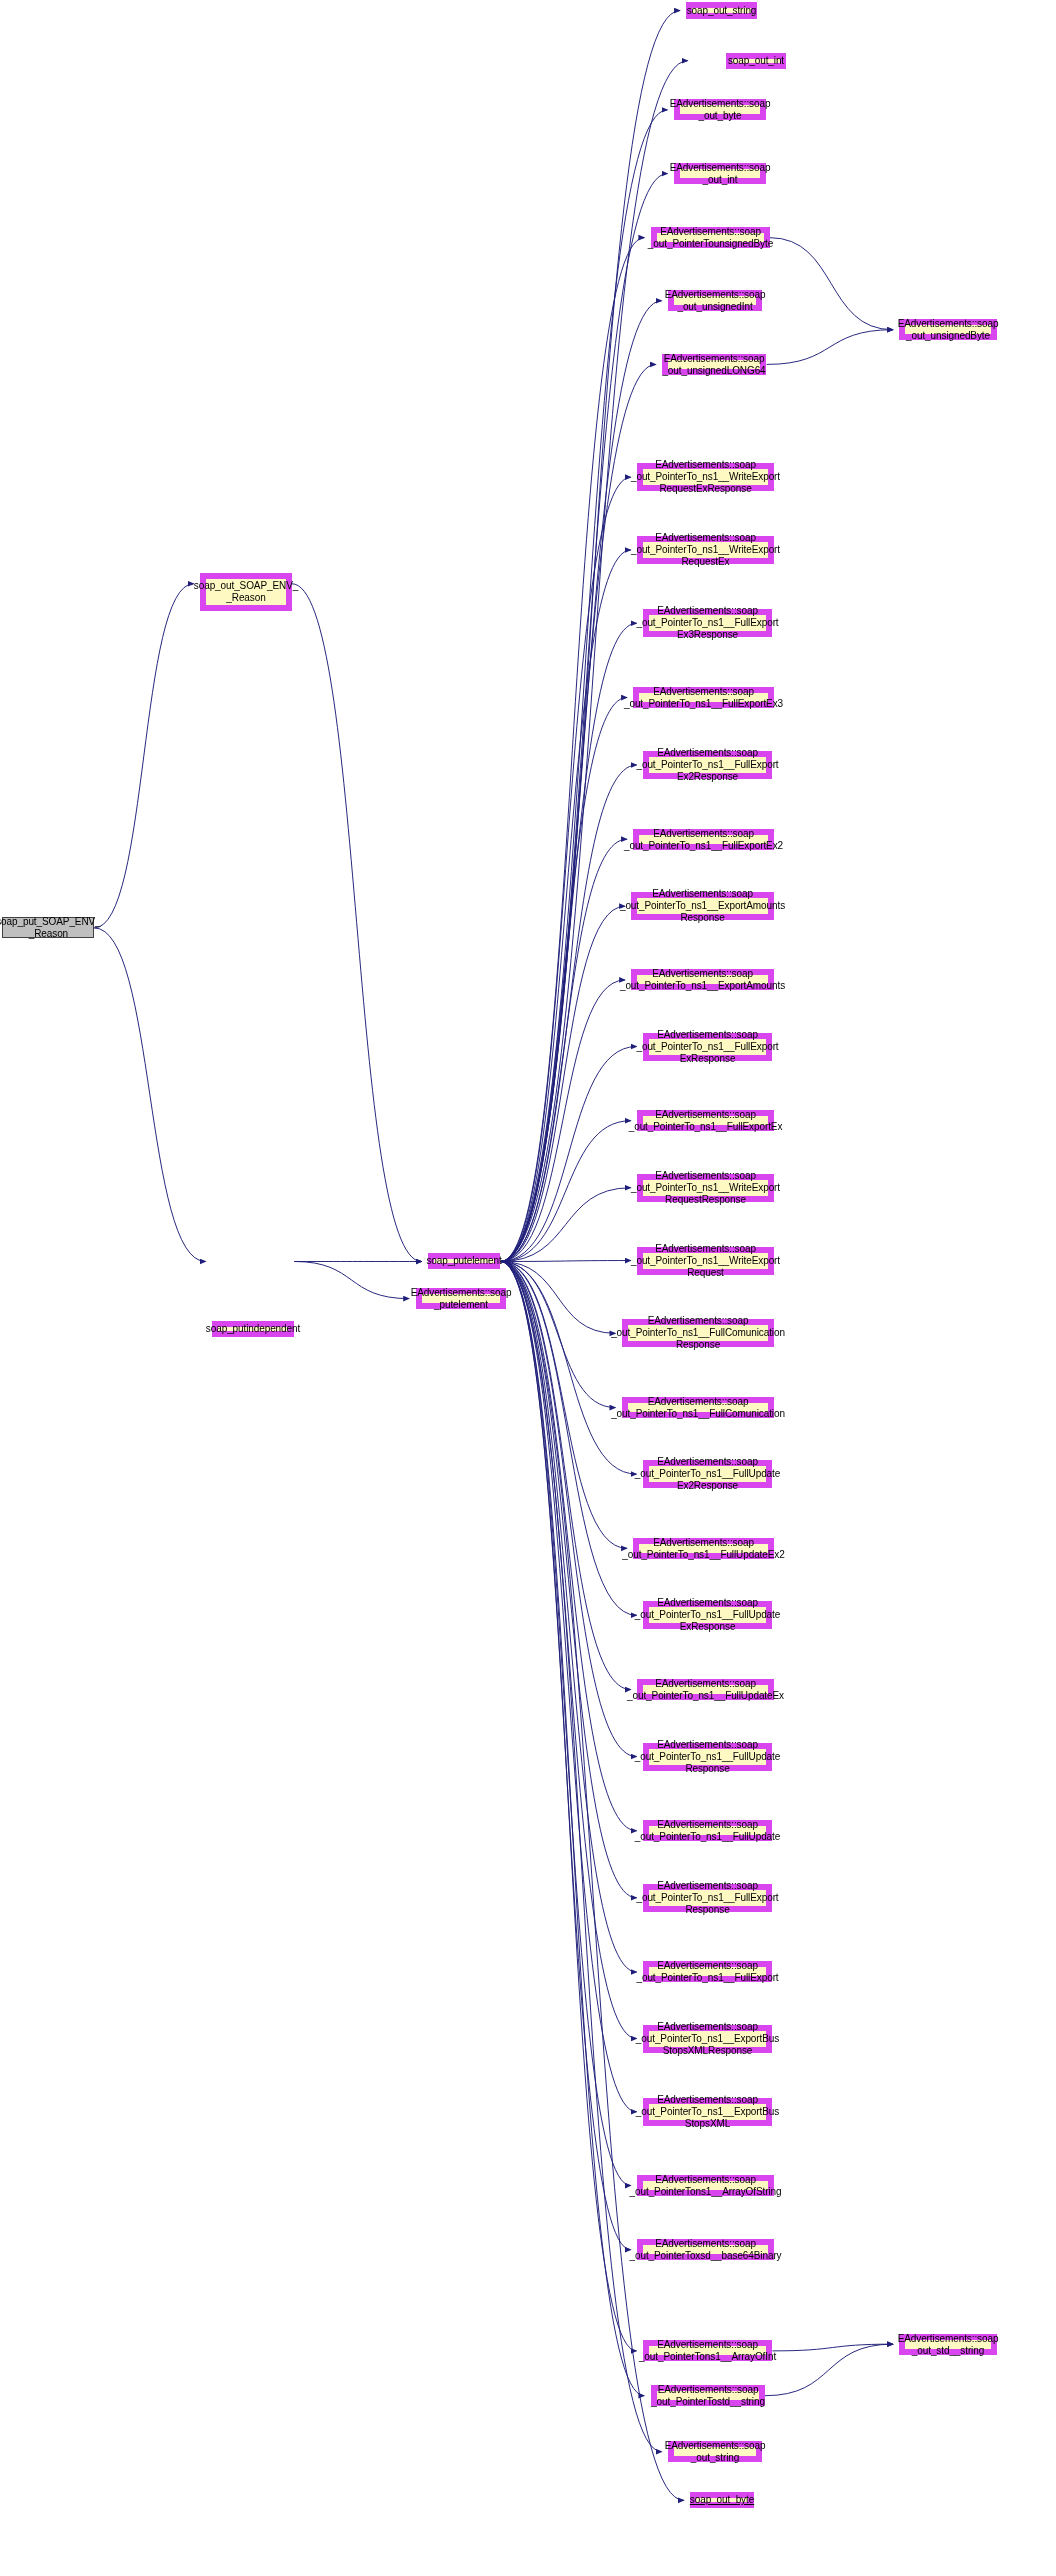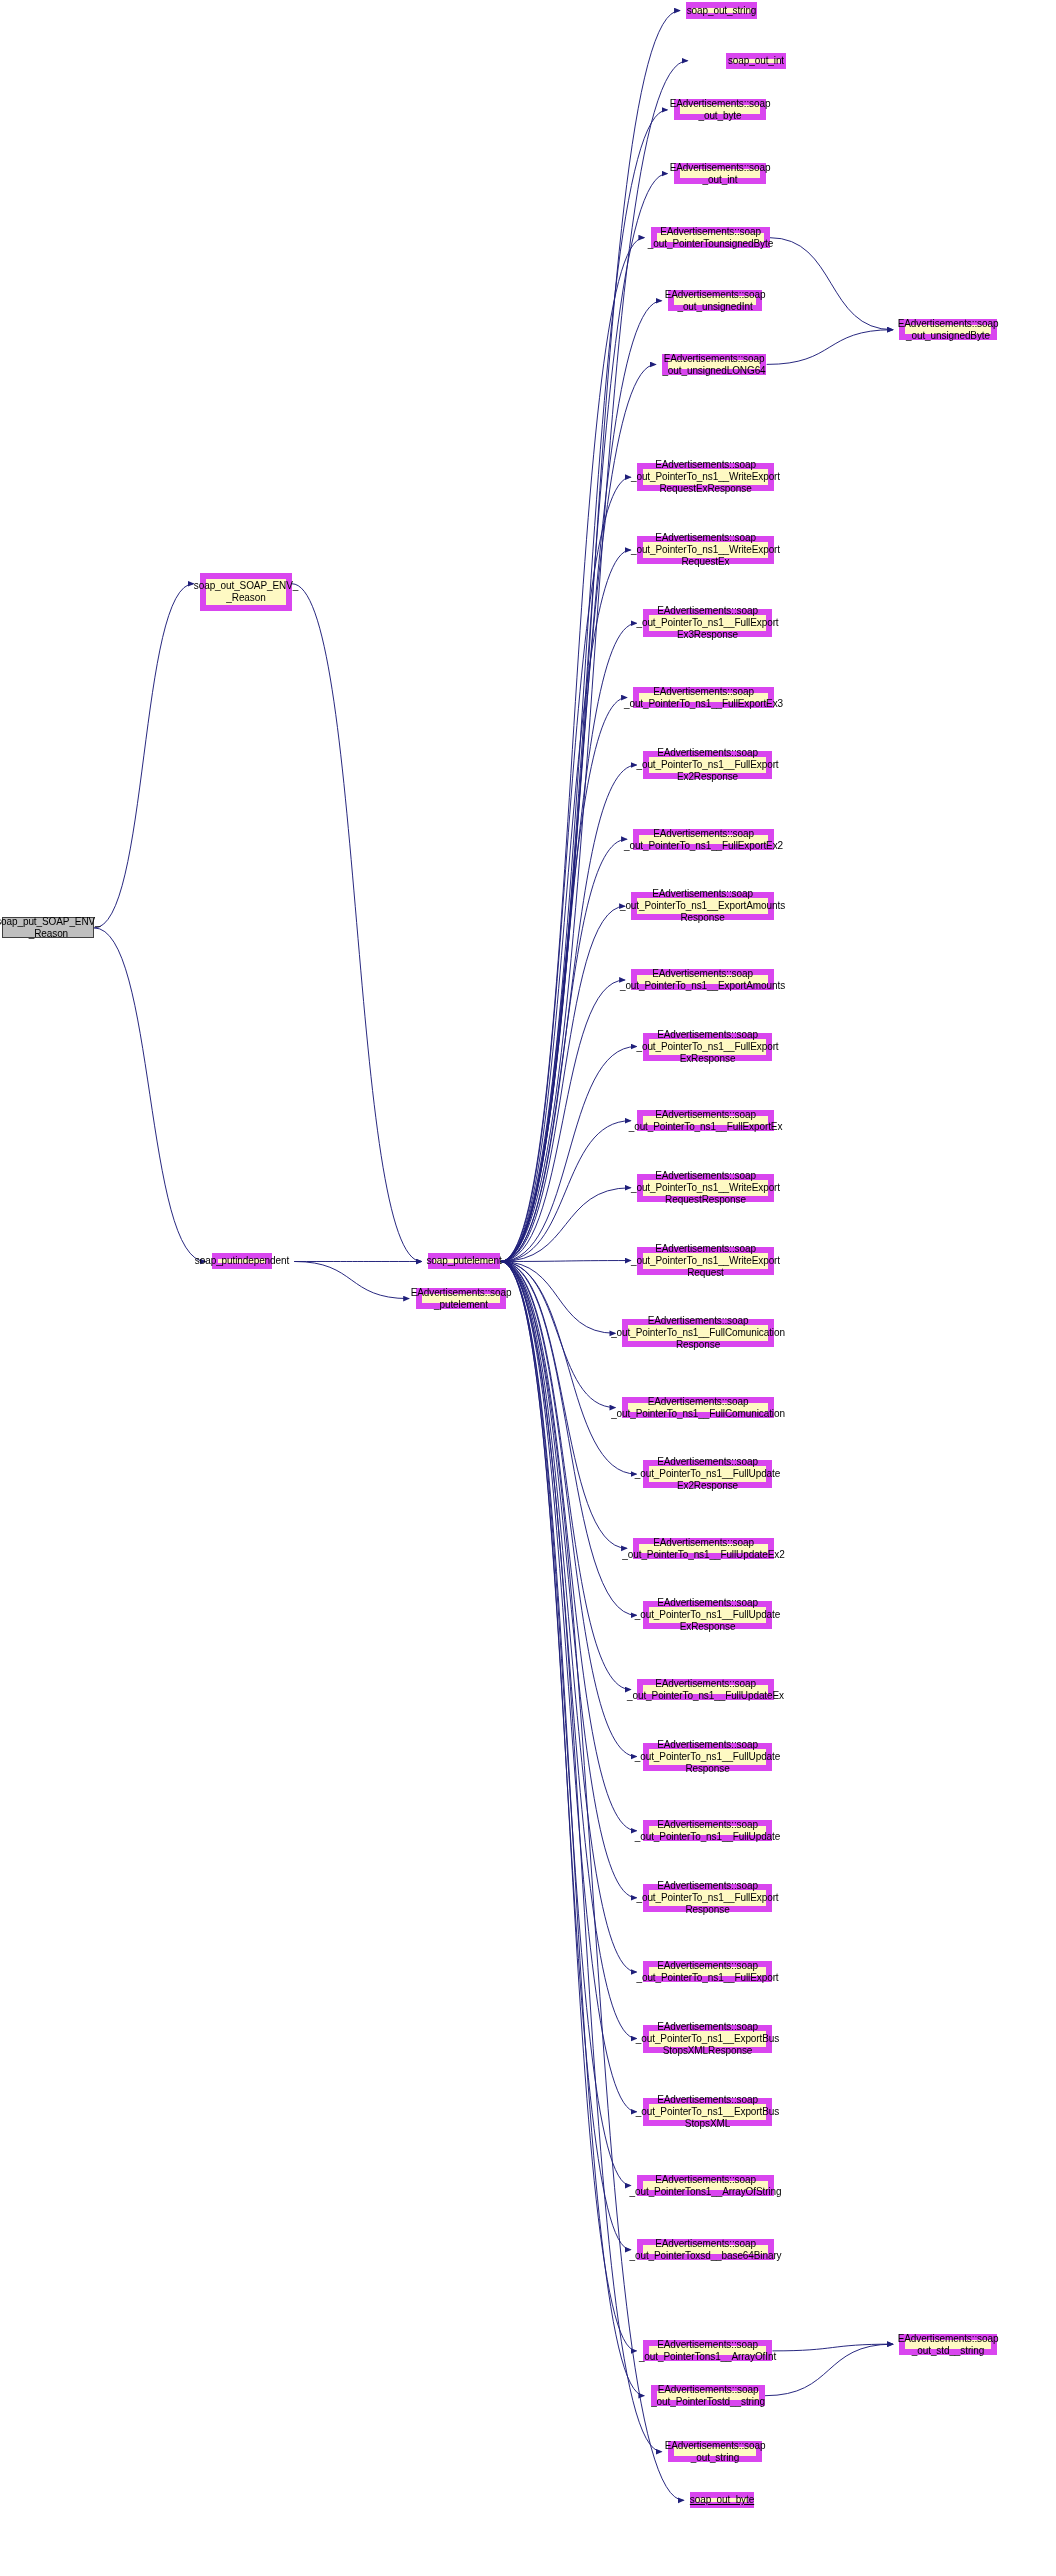--- a/index.html
+++ b/index.html
@@ -99,21 +99,21 @@
       <path d="M519,1308.5 C623.5,1308.5 604.5,2593.5 709,2593.5" fill="none" stroke="#1f1f7a" stroke-width="1" marker-end="url(#ah)"></path>
       <path d="M798,246.5 C868.4,246.5 855.6,342 926,342" fill="none" stroke="#1f1f7a" stroke-width="1" marker-end="url(#ah)"></path>
       <path d="M795,378 C867.05,378 853.95,342 926,342" fill="none" stroke="#1f1f7a" stroke-width="1" marker-end="url(#ah)"></path>
       <path d="M801,2438.5 C869.75,2438.5 857.25,2431.5 926,2431.5" fill="none" stroke="#1f1f7a" stroke-width="1" marker-end="url(#ah)"></path>
       <path d="M793,2485 C866.15,2485 852.85,2431.5 926,2431.5" fill="none" stroke="#1f1f7a" stroke-width="1" marker-end="url(#ah)"></path>
     </svg>
 <div class="node root" style="left: 2.4px; top: 917px; width: 92px; height: 21px;">soap_put_SOAP_ENV_
 _Reason</div>
     <div class="node" style="left: 200px; top: 573px; width: 92px; height: 38px;">soap_out_SOAP_ENV_
 _Reason</div>
-    <div class="node" style="left: 212px; top: 1253px; width: 60px; height: 16.4px;">soap_putindependent</div>
+    <div class="node" style="left: 212px; top: 1321px; width: 82px; height: 16.4px;">soap_putindependent</div>
     <div class="node" style="left: 428px; top: 1253px; width: 72px; height: 16.4px; text-align: right;">soap_putelement</div>
     <div class="node" style="left: 416px; top: 1288px; width: 90px; height: 21px;">EAdvertisements::soap
 _putelement</div>
     <div class="node" style="left: 686px; top: 2.4px; width: 71px; height: 16.4px;">soap_out_string</div>
     <div class="node" style="left: 694px; top: 53px; width: 60px; height: 16.4px; margin-left: 32px;">soap_out_int</div>
     <div class="node" style="left: 674px; top: 99px; width: 92px; height: 21px;">EAdvertisements::soap
 _out_byte</div>
     <div class="node" style="left: 674px; top: 163px; width: 92px; height: 21px;">EAdvertisements::soap
 _out_int</div>
     <div class="node" style="left: 651px; top: 227px; width: 119px; height: 21px;">EAdvertisements::soap

